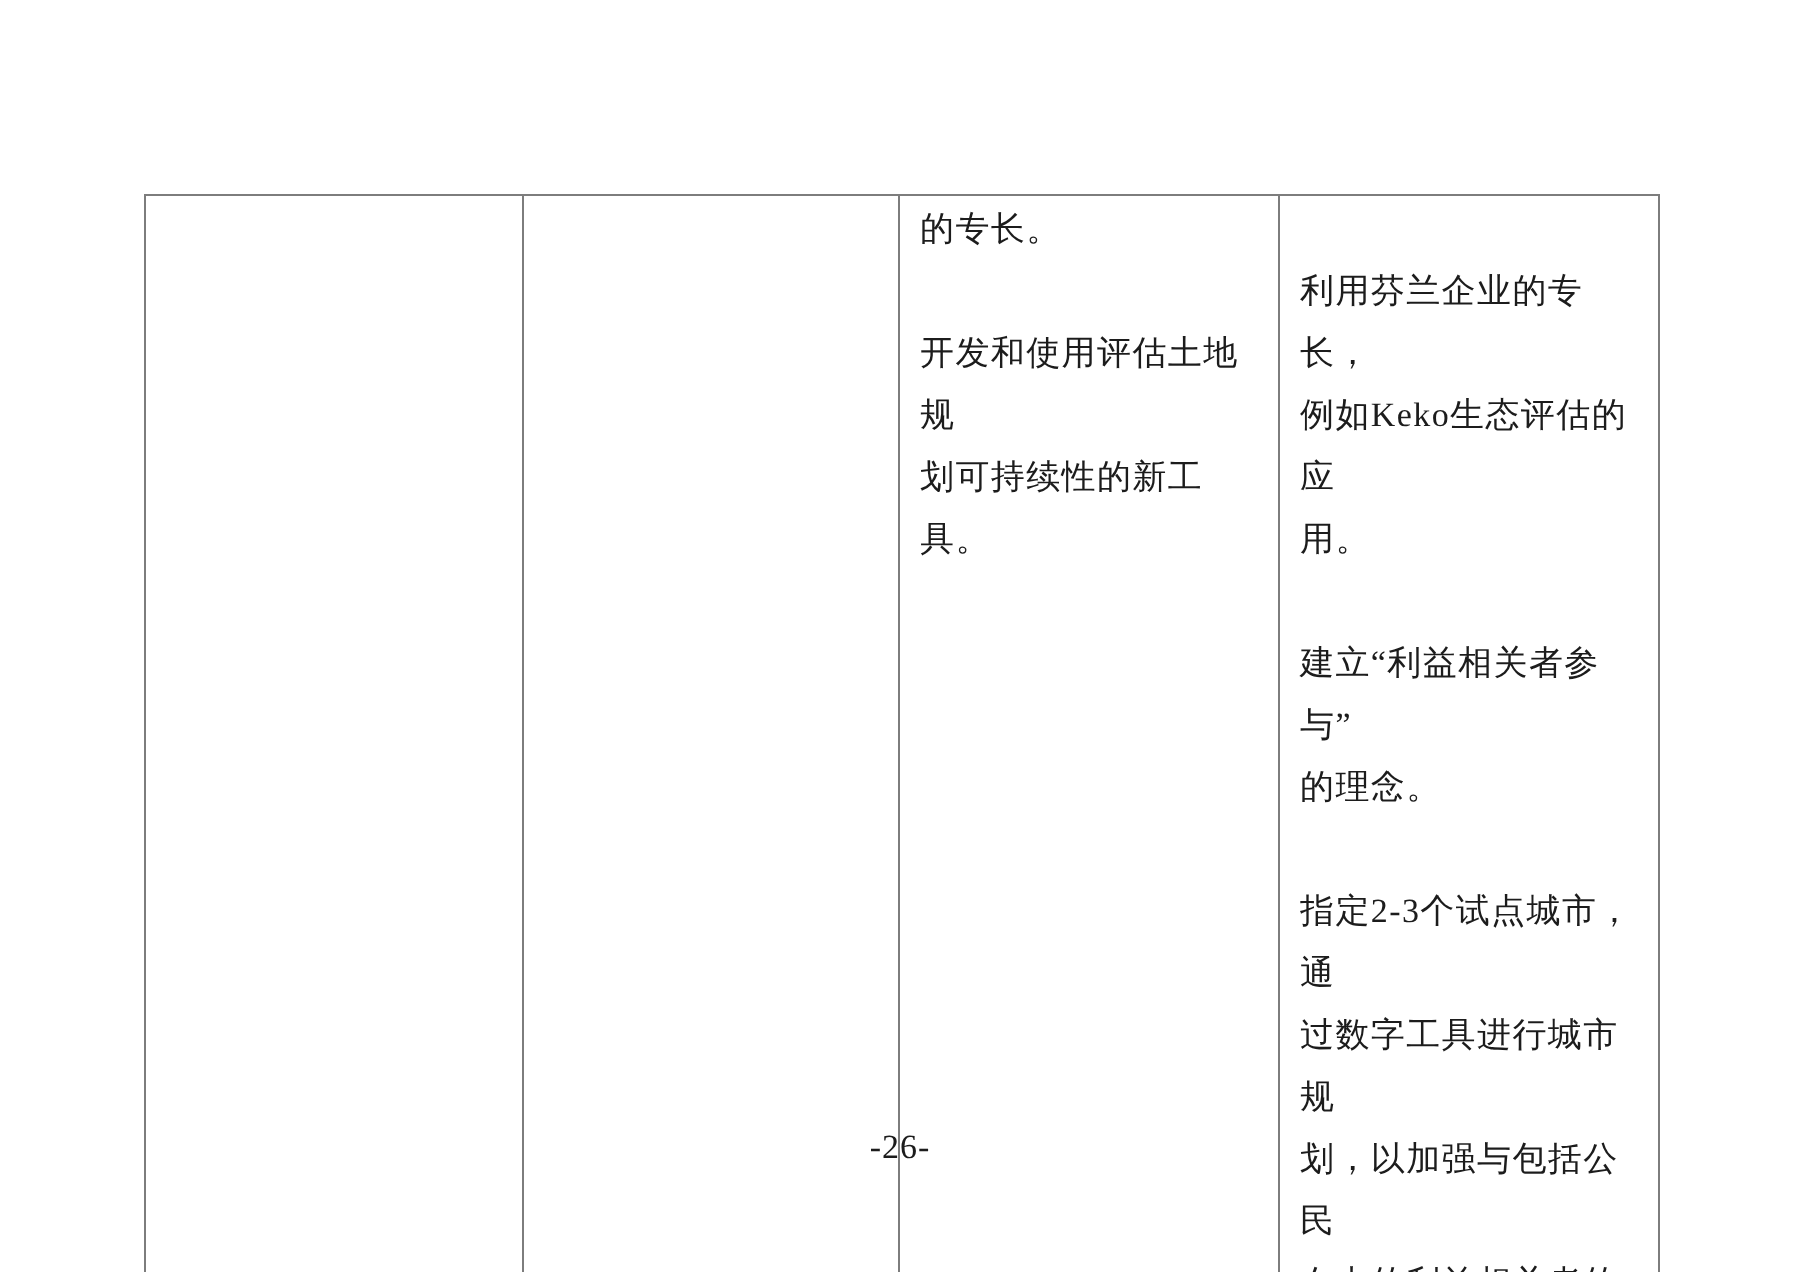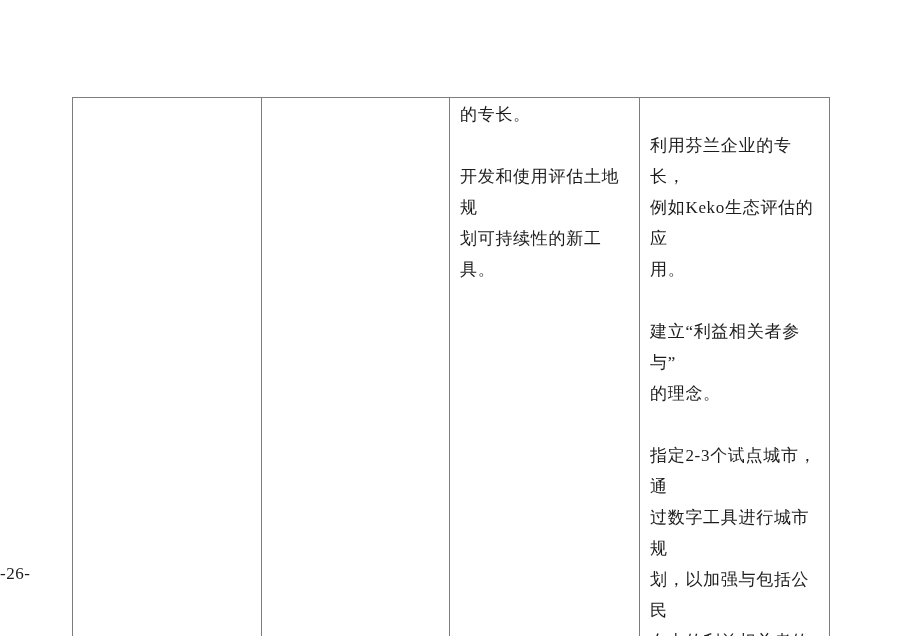--- a/index.html
+++ b/index.html
@@ -35,20 +35,21 @@
     color: #1c1c1c;
     white-space: pre-line;
     overflow: hidden;
   }
   tr.row-main { height: 404px; }
   .page-number {
     position: absolute;
     left: 0;
     top: 564px;
     width: 900px;
+    text-align: center;
     font-family: "Liberation Serif", serif;
     font-size: 17px;
     letter-spacing: 0.5px;
     color: #1c1c1c;
   }
 </style>
 </head>
 <body>
 
 <div class="page">

